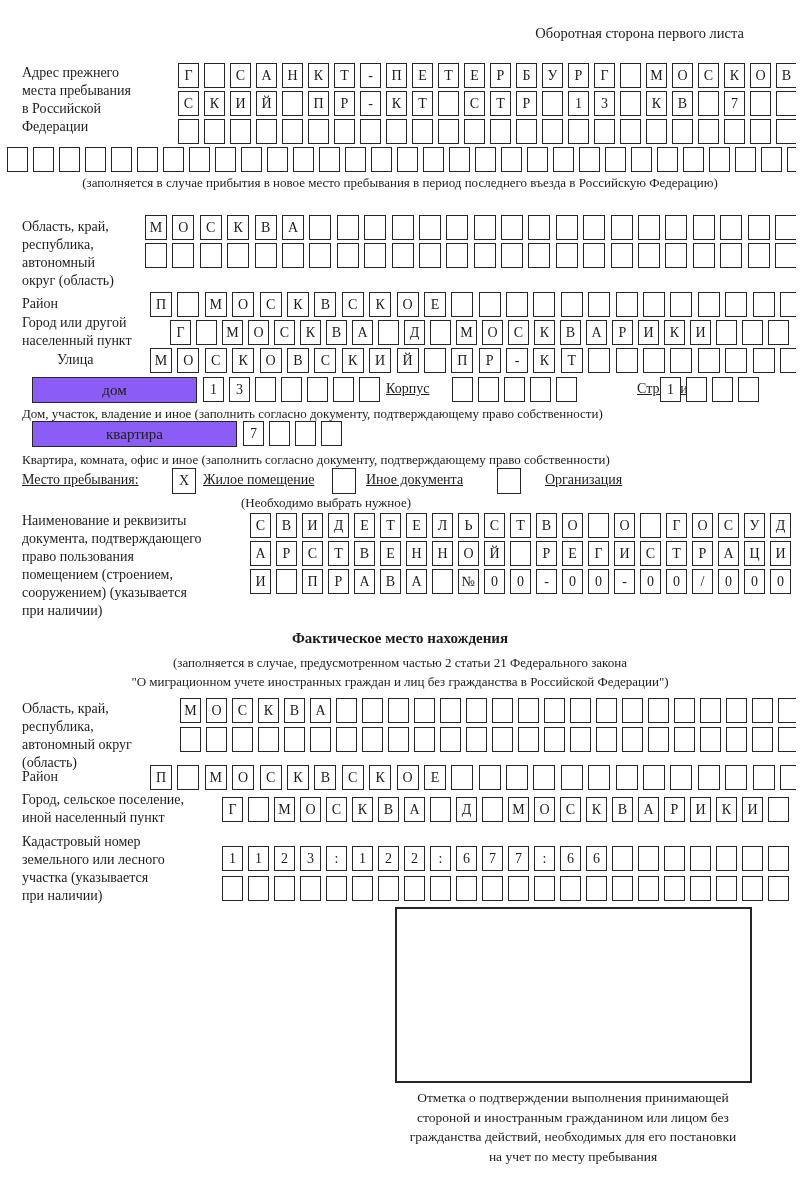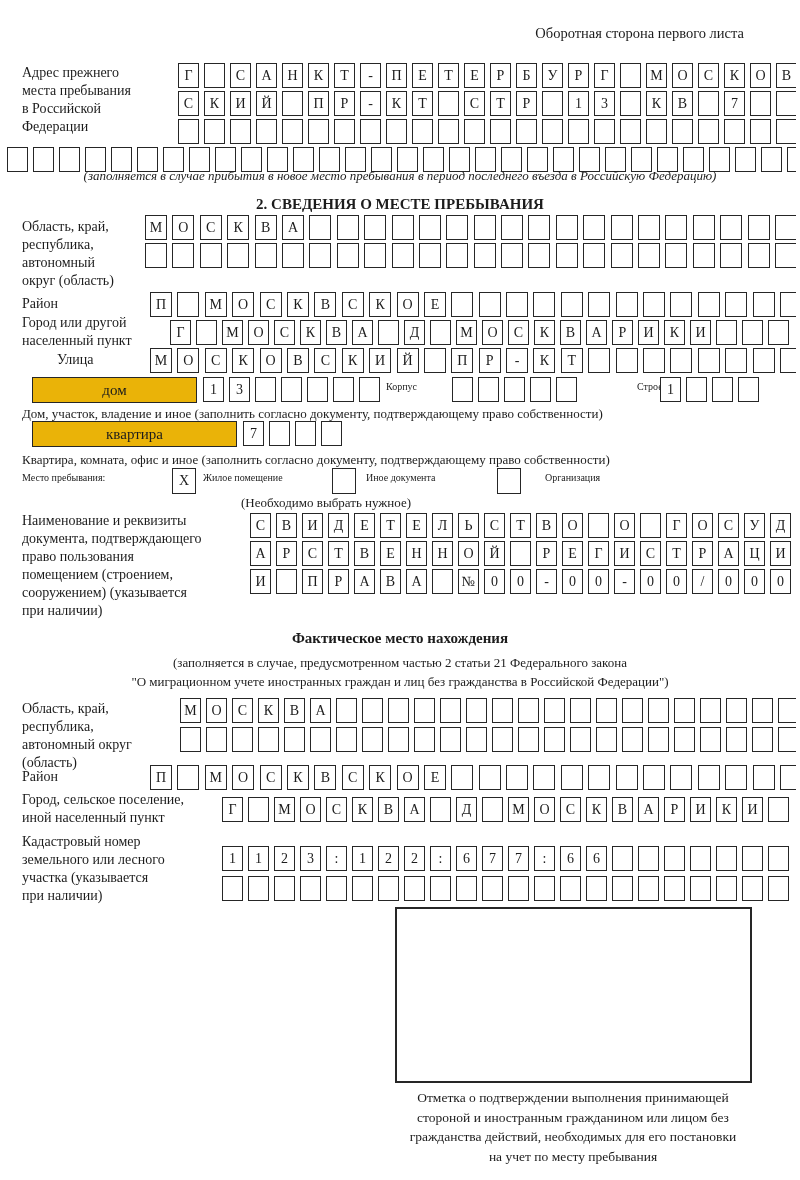--- a/index.html
+++ b/index.html
@@ -14,30 +14,30 @@
   .cells.wide .cell{width:20px;}
   .cells.wide{gap:5.4px;}
   .cell{
     width:19px;height:23px;border:1.6px solid #262626;background:#fff;
     display:flex;align-items:center;justify-content:center;
     font-size:14px;line-height:1;flex:0 0 auto;
   }
   .cells.wide .cell{flex-basis:20px;}
   .namebox{
     border:1.8px solid #262626;height:24px;display:flex;align-items:center;
-    justify-content:center;font-size:15px;background:#eab308;text-align:center;
+    justify-content:center;font-size:15px;background:#8b5cf6;text-align:center;
   }
   .checkbox{
     width:22px;height:24px;border:1.8px solid #262626;display:flex;
     align-items:center;justify-content:center;font-size:14px;background:#fff;
   }
   .caption{font-size:13px;line-height:1.3;}
   .caption-c{font-size:13px;line-height:1.3;text-align:center;width:800px;left:0;}
   .h-bold{font-weight:bold;font-size:15px;text-align:center;width:800px;left:0;}
-  .inline-lbl{font-size:10px;white-space:nowrap;}
+  .inline-lbl{font-size:14px;white-space:nowrap;text-decoration:underline;}
   .stamp-box{border:2px solid #262626;background:#fff;}
   .stamp-caption{font-size:13.5px;line-height:1.45;text-align:center;white-space:pre-line;}
 </style>
 </head>
 <body>
 
 <div class="page">
 
   <div class="abs" style="top:25px;right:52px;font-size:14.5px;">Оборотная сторона первого листа</div>
 
@@ -149,23 +149,22 @@
       <div class="cell"></div>
       <div class="cell"></div>
       <div class="cell"></div>
       <div class="cell"></div>
       <div class="cell"></div>
       <div class="cell"></div>
       <div class="cell"></div>
       <div class="cell"></div>
       <div class="cell"></div>
     </div>
-  <div class="abs caption-c" style="top:168px;font-style:italic;">(заполняется в случае прибытия в новое место пребывания в период последнего въезда в Российскую Федерацию)</div>
-
-  <div class="abs h-bold" style="top:196px;">2. СВЕДЕНИЯ О МЕСТЕ ПРЕБЫВАНИЯ</div>
+  <div class="abs caption-c" style="top:175px;">(заполняется в случае прибытия в новое место пребывания в период последнего въезда в Российскую Федерацию)</div>
+
 
   <div class="abs lbl" style="left:22px;top:218px;width:130px;">Область, край,
 республика,
 автономный
 округ (область)</div>
   <div class="abs cells wide" style="left:145px;top:215px;">
       <div class="cell">М</div>
       <div class="cell">О</div>
       <div class="cell">С</div>
       <div class="cell">К</div>

